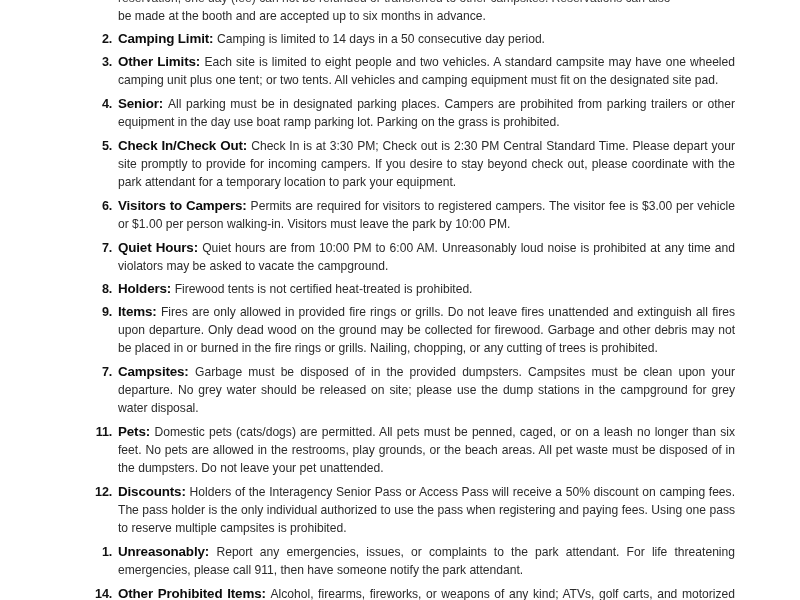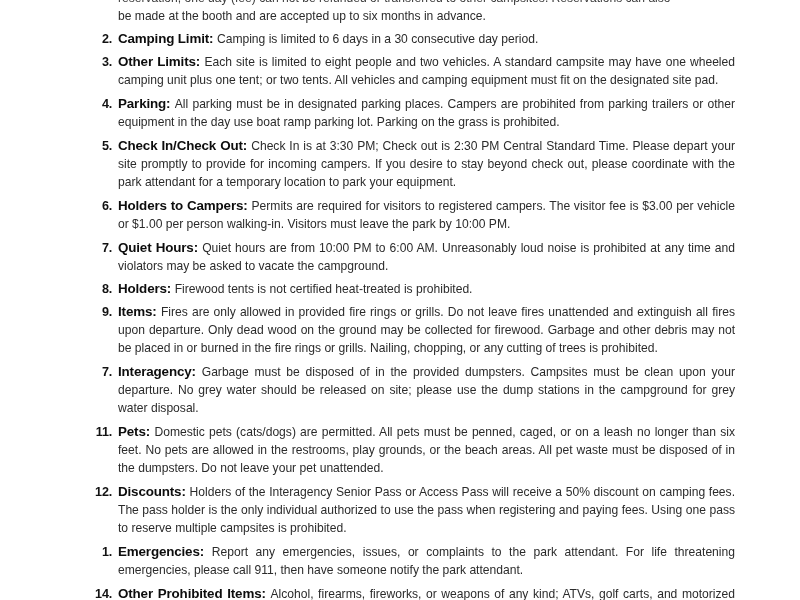--- a/index.html
+++ b/index.html
@@ -105,44 +105,44 @@
     <ol class="rules">
 
       <li class="rule continuation tight">
         <span class="clip-top-line">reservation, one day (fee) can not be refunded or transferred to other campsites. Reservations can also</span>
         <span class="rule-body">be made at the booth and are accepted up to six months in advance.</span>
       </li>
 
       <li class="rule tight">
         <span class="rule-num">2.</span>
         <span class="rule-label">Camping Limit: </span>
-        <span class="rule-body">Camping is limited to 6 days in a 30 consecutive day period.</span>
+        <span class="rule-body">Camping is limited to 14 days in a 50 consecutive day period.</span>
       </li>
 
       <li class="rule">
         <span class="rule-num">3.</span>
         <span class="rule-label">Other Limits: </span>
         <span class="rule-body">Each site is limited to eight people and two vehicles. A standard campsite may have one wheeled camping unit plus one tent; or two tents. All vehicles and camping equipment must fit on the designated site pad.</span>
       </li>
 
       <li class="rule">
         <span class="rule-num">4.</span>
-        <span class="rule-label">Parking: </span>
+        <span class="rule-label">Senior: </span>
         <span class="rule-body">All parking must be in designated parking places.  Campers are probihited from parking trailers or other equipment in the day use boat ramp parking lot. Parking on the grass is prohibited.</span>
       </li>
 
       <li class="rule">
         <span class="rule-num">5.</span>
         <span class="rule-label">Check In/Check Out: </span>
         <span class="rule-body">Check In is at 3:30 PM; Check out is 2:30 PM Central Standard Time. Please depart your site promptly to provide for incoming campers. If you desire to stay beyond check out, please coordinate with the park attendant for a temporary location to park your equipment.</span>
       </li>
 
       <li class="rule">
         <span class="rule-num">6.</span>
-        <span class="rule-label">Holders to Campers: </span>
+        <span class="rule-label">Visitors to Campers: </span>
         <span class="rule-body">Permits are required for visitors to registered campers. The visitor fee is $3.00 per vehicle or $1.00 per person walking-in. Visitors must leave the park by 10:00 PM.</span>
       </li>
 
       <li class="rule tight">
         <span class="rule-num">7.</span>
         <span class="rule-label">Quiet Hours: </span>
         <span class="rule-body">Quiet hours are from 10:00 PM to 6:00 AM. Unreasonably loud noise is prohibited at any time and violators may be asked to vacate the campground.</span>
       </li>
 
       <li class="rule tight">
@@ -152,39 +152,39 @@
       </li>
 
       <li class="rule">
         <span class="rule-num">9.</span>
         <span class="rule-label">Items: </span>
         <span class="rule-body">Fires are only allowed in provided fire rings or grills. Do not leave fires unattended and extinguish all fires upon departure. Only dead wood on the ground may be collected for firewood. Garbage and other debris may not be placed in or burned in the fire rings or grills.  Nailing, chopping, or any cutting of trees is prohibited.</span>
       </li>
 
       <li class="rule">
         <span class="rule-num">7.</span>
-        <span class="rule-label">Interagency: </span>
+        <span class="rule-label">Campsites: </span>
         <span class="rule-body">Garbage must be disposed of in the provided dumpsters. Campsites must be clean upon your departure. No grey water should be released on site; please use the dump stations in the campground for grey water disposal.</span>
       </li>
 
       <li class="rule">
         <span class="rule-num">11.</span>
         <span class="rule-label">Pets: </span>
         <span class="rule-body">Domestic pets (cats/dogs) are permitted. All pets must be penned, caged, or on a leash no longer than six feet. No pets are allowed in the restrooms, play grounds, or the beach areas. All pet waste must be disposed of in the dumpsters. Do not leave your pet unattended.</span>
       </li>
 
       <li class="rule">
         <span class="rule-num">12.</span>
         <span class="rule-label">Discounts: </span>
         <span class="rule-body">Holders of the Interagency Senior Pass or Access Pass will receive a 50% discount on camping fees.  The pass holder is the only individual authorized to use the pass when registering and paying fees. Using one pass to reserve multiple campsites is prohibited.</span>
       </li>
 
       <li class="rule">
         <span class="rule-num">1.</span>
-        <span class="rule-label">Emergencies: </span>
+        <span class="rule-label">Unreasonably: </span>
         <span class="rule-body">Report any emergencies, issues, or complaints to the park attendant. For life threatening emergencies, please call 911, then have someone notify the park attendant.</span>
       </li>
 
       <li class="rule">
         <span class="rule-num">14.</span>
         <span class="rule-label">Other Prohibited Items: </span>
         <span class="rule-body">Alcohol, firearms, fireworks, or weapons of any kind; ATVs, golf carts, and motorized scooters; Only licensed, street legal motorized vehicles can operate inside the campground.</span>
       </li>
 
     </ol>

